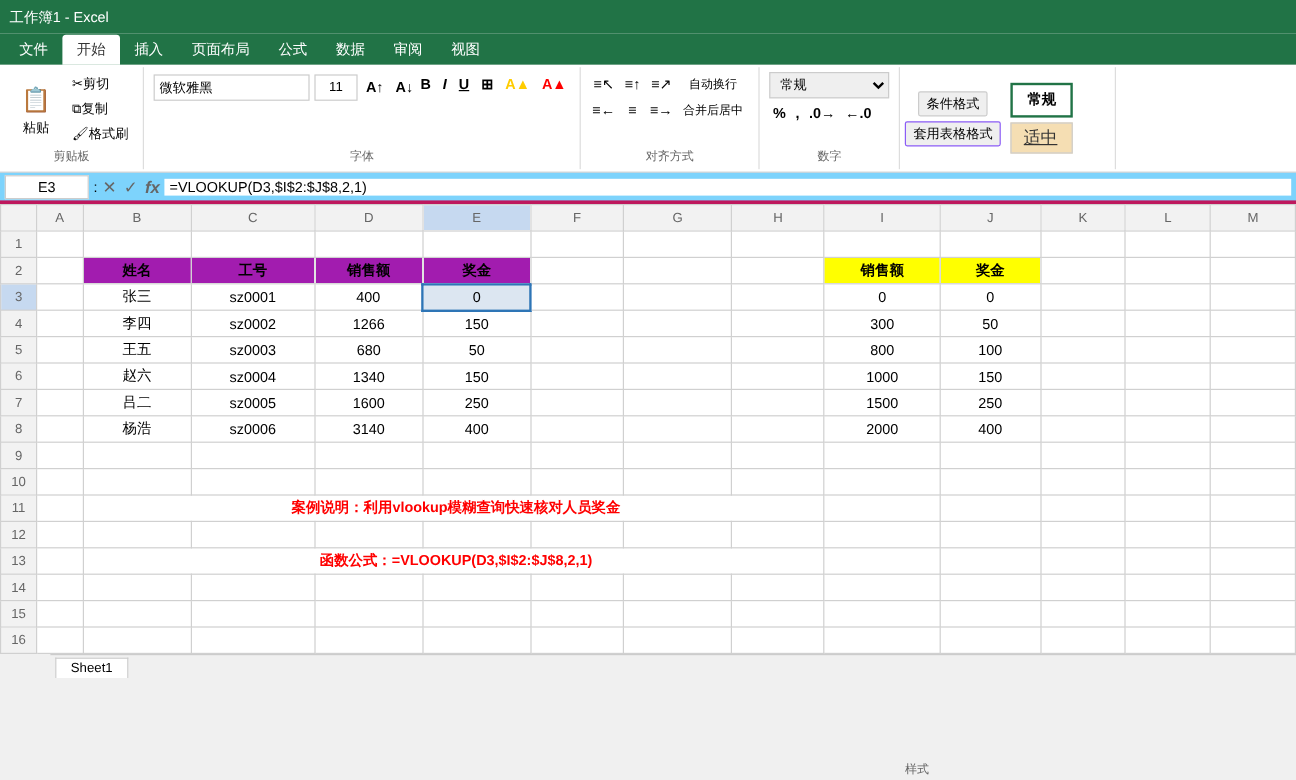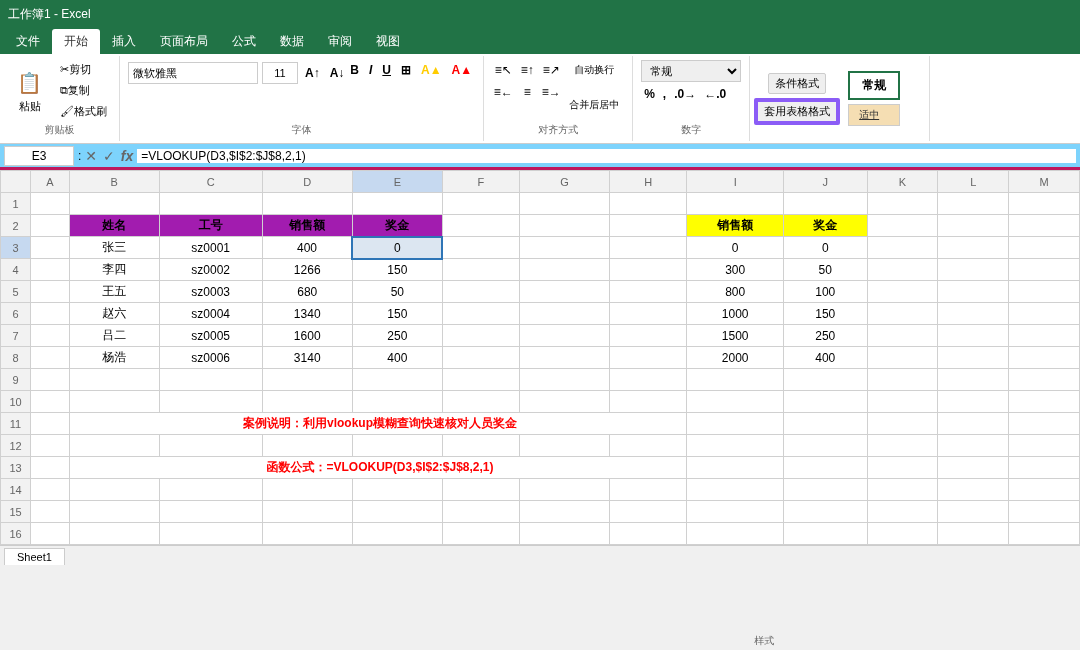--- a/index.html
+++ b/index.html
@@ -215,20 +215,21 @@
     .annotation-red { color: #ff0000; font-weight: bold; text-align: left; }
 
     
     .sheet-tabs {
       background: #f0f0f0;
       border-top: 1px solid #ccc;
       display: flex;
       align-items: center;
       height: 22px;
       padding: 0 4px;
+      margin-left: 42px;
     }
     .sheet-tab {
       background: white;
       border: 1px solid #ccc;
       border-bottom: none;
       padding: 2px 12px;
       font-size: 11px;
       cursor: pointer;
     }
 
@@ -301,21 +302,21 @@
       <div class="align-row" style="margin-bottom:2px;">
         <button class="align-btn">≡↖</button>
         <button class="align-btn">≡↑</button>
         <button class="align-btn">≡↗</button>
         <button class="align-btn" style="width:60px; font-size:10px;">自动换行</button>
       </div>
       <div class="align-row">
         <button class="align-btn">≡←</button>
         <button class="align-btn">≡</button>
         <button class="align-btn">≡→</button>
-        <button class="align-btn" style="width:60px; font-size:10px;margin-top:13px;">合并后居中</button>
+        <button class="align-btn" style="width:60px; font-size:10px;">合并后居中</button>
       </div>
     </div>
     <div class="ribbon-group-label">对齐方式</div>
   </div>
 
   <div class="ribbon-group" style="min-width:110px;">
     <div class="ribbon-group-content" style="flex-direction:column; gap:4px; width:100%;">
       <select class="num-select">
         <option>常规</option>
       </select>
@@ -325,25 +326,25 @@
         <button class="font-btn">.0→</button>
         <button class="font-btn">←.0</button>
       </div>
     </div>
     <div class="ribbon-group-label">数字</div>
   </div>
 
   <div class="ribbon-group" style="min-width:180px; flex-direction:row; align-items:center; padding:4px;">
     <div style="display:flex; flex-direction:column; align-items:center; gap:4px;">
       <button class="ribbon-small-btn" style="font-size:11px; border:1px solid #ccc; padding:2px 6px;">条件格式</button>
-      <button class="ribbon-small-btn" style="font-size:11px; border:4px solid #8b5cf6; padding:2px 6px;">套用表格格式</button>
+      <button class="ribbon-small-btn" style="font-size:11px; border:1px solid #8b5cf6; padding:2px 6px;">套用表格格式</button>
     </div>
     <div style="display:flex; flex-direction:column; margin-left:8px; gap:4px;">
       <div style="border:2px solid #217346; padding:4px 12px; font-size:12px; font-weight:bold; background:white;">常规</div>
-      <div style="background:#f5deb3; border:1px solid #ccc; padding:3px 10px; font-size:10px; color:#333;text-decoration:underline;">适中</div>
+      <div style="background:#f5deb3; border:1px solid #ccc; padding:3px 10px; font-size:14px; color:#333;text-decoration:underline;">适中</div>
     </div>
     <div class="ribbon-group-label" style="position:absolute; bottom:2px;">样式</div>
   </div>
 </div>
 
 <div class="formula-bar">
   <input class="cell-ref" type="text" value="E3" style="">
   <span>:</span>
   <span class="formula-icons">
     <span style="cursor:pointer;">✕</span>

